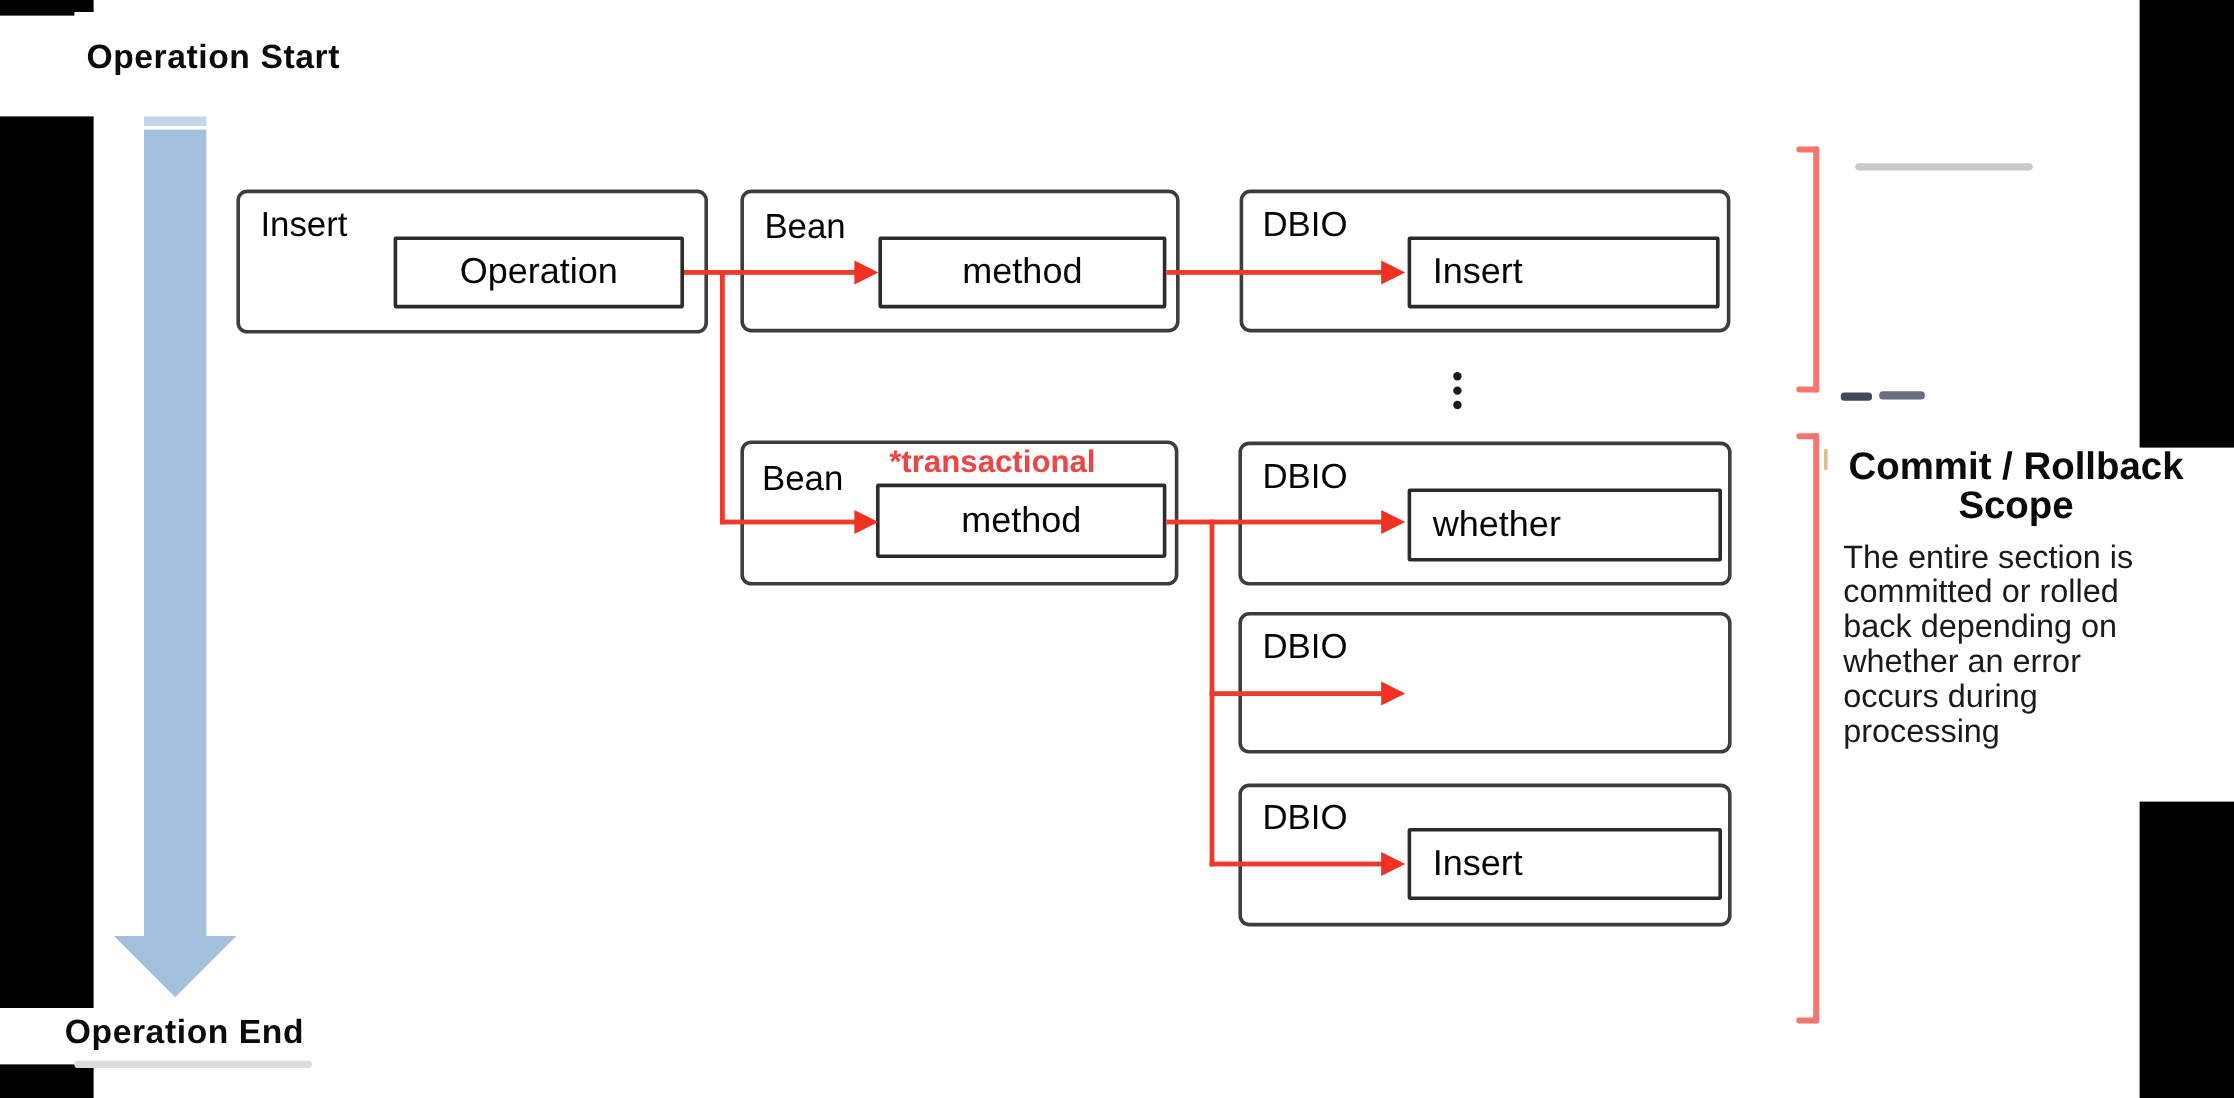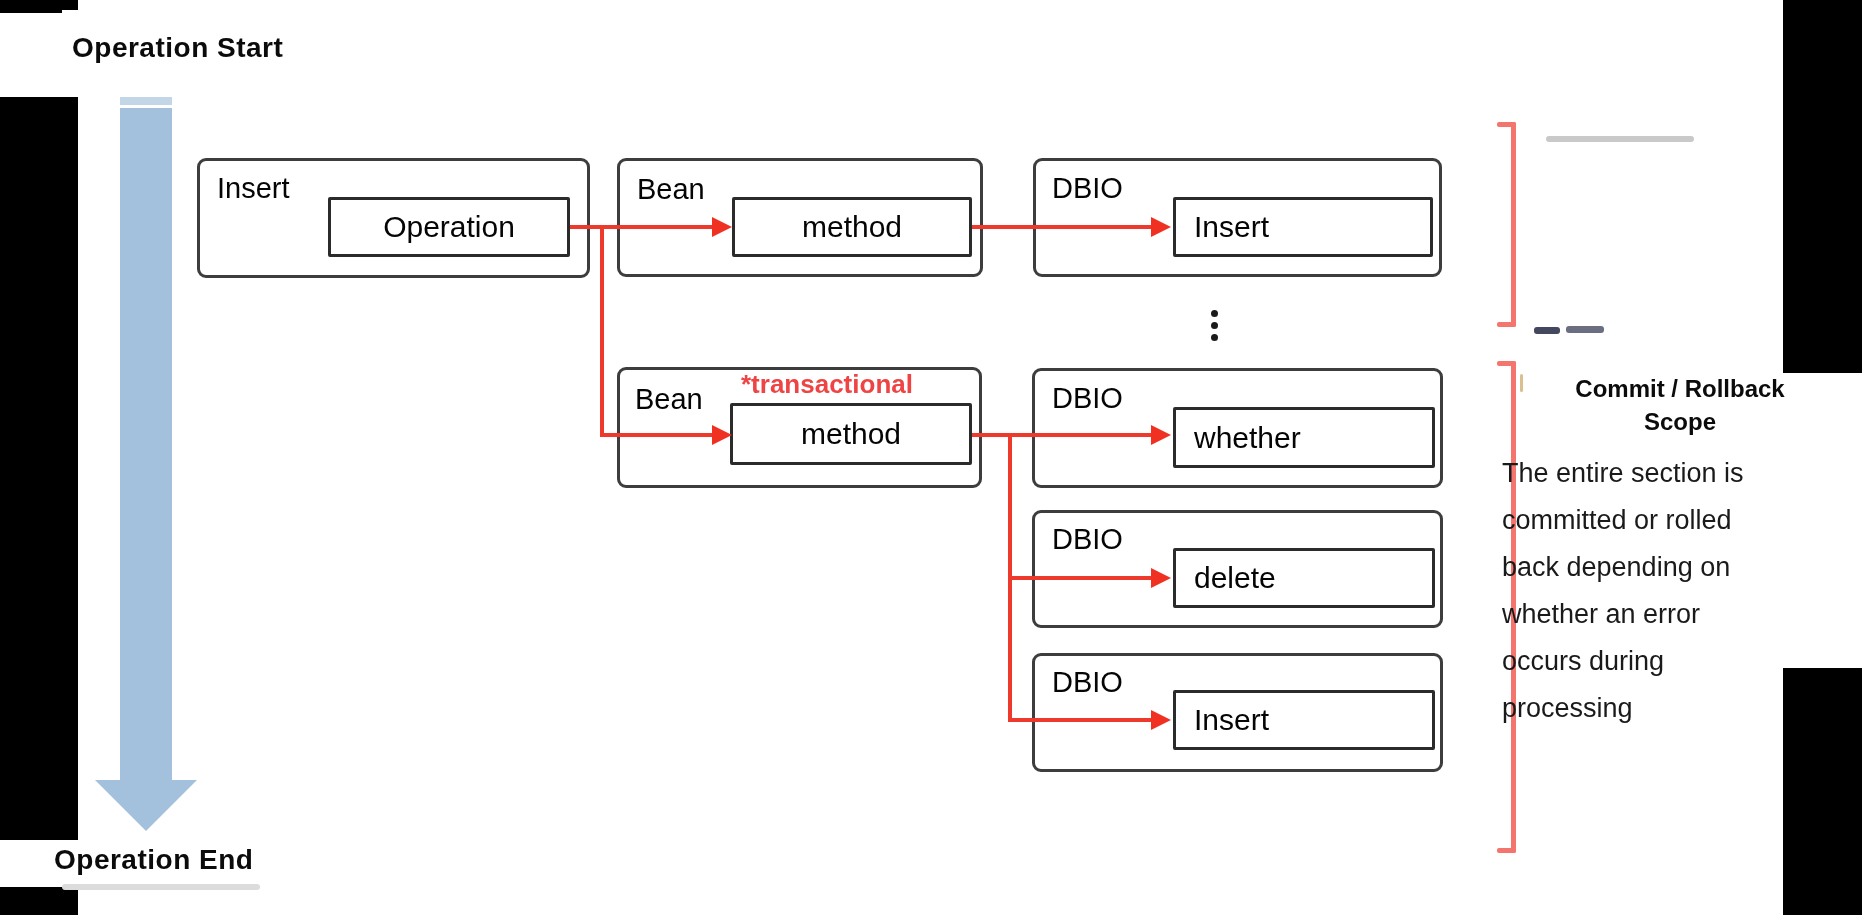--- a/index.html
+++ b/index.html
@@ -27,21 +27,21 @@
   .rh{position:absolute;height:4px;background:#ee3a2c;}
   .rv{position:absolute;width:4px;background:#ee3a2c;}
   .ahead{position:absolute;width:0;height:0;border-top:10px solid transparent;border-bottom:10px solid transparent;border-left:20px solid #f03020;}
   
   .dot{position:absolute;width:7px;height:7px;border-radius:50%;background:#1b1b1b;}
   
   .brv{position:absolute;width:5px;background:#f4756e;border-radius:2px;}
   .brt{position:absolute;height:5px;background:#f4756e;border-radius:2px;}
   
   .note-body{position:absolute;font-size:27px;line-height:35px;color:#1a1a1a;white-space:pre-line;}
-  .note2-title{position:absolute;font-size:24px;font-weight:bold;line-height:33px;color:#0b0b0b;text-align:center;white-space:pre-line;}
+  .note2-title{position:absolute;font-size:32px;font-weight:bold;line-height:33px;color:#0b0b0b;text-align:center;white-space:pre-line;}
   
   .smudge{position:absolute;border-radius:3px;}
 </style>
 </head>
 <body>
 
 <div id="canvas">
 
   <div class="black" style="left:0;top:0;width:78px;height:10px;"></div>
   <div class="black" style="left:0;top:10px;width:62px;height:3px;"></div>
@@ -89,23 +89,20 @@
   </div>
 
   <div class="box" style="left:1032px;top:368px;width:411px;height:120px;"></div>
   <div class="lbl" style="left:1052px;top:382px;">DBIO</div>
   <div class="inner left" style="left:1173px;top:407px;width:262px;height:61px;">
     <span>whether</span>
   </div>
 
   <div class="box" style="left:1032px;top:510px;width:411px;height:118px;"></div>
   <div class="lbl" style="left:1052px;top:523px;">DBIO</div>
-  <div class="inner left" style="left:1173px;top:548px;width:262px;height:60px;">
-    <span>delete</span>
-  </div>
 
   <div class="box" style="left:1032px;top:653px;width:411px;height:119px;"></div>
   <div class="lbl" style="left:1052px;top:666px;">DBIO</div>
   <div class="inner left" style="left:1173px;top:690px;width:262px;height:60px;">
     <span>Insert</span>
   </div>
 
   <div class="rh" style="left:570px;top:225px;width:144px;"></div>
   <div class="ahead" style="left:712px;top:217px;"></div>
   <div class="rv" style="left:600px;top:225px;height:212px;"></div>
@@ -128,21 +125,21 @@
   </div>
   <div>
     <div class="brv" style="left:1511px;top:361px;height:492px;"></div>
     <div class="brt" style="left:1497px;top:361px;width:19px;"></div>
     <div class="brt" style="left:1497px;top:848px;width:19px;"></div>
   </div>
 
 
   <div class="note2-title" style="left:1532px;top:372px;width:296px;">Commit / Rollback
 Scope</div>
-  <div class="note-body" style="left:1502px;top:450px;width:300px;line-height:47px;">The entire section is
+  <div class="note-body" style="left:1536px;top:450px;width:300px;line-height:29px;">The entire section is
 committed or rolled
 back depending on
 whether an error
 occurs during
 processing</div>
 
   <div class="smudge" style="left:1546px;top:136px;width:148px;height:6px;background:#c9c9c9;"></div>
   <div class="smudge" style="left:1534px;top:327px;width:26px;height:7px;background:#44485e;"></div>
   <div class="smudge" style="left:1566px;top:326px;width:38px;height:7px;background:#6a6e80;"></div>
   <div class="smudge" style="left:62px;top:884px;width:198px;height:6px;background:#dcdcdc;"></div>

